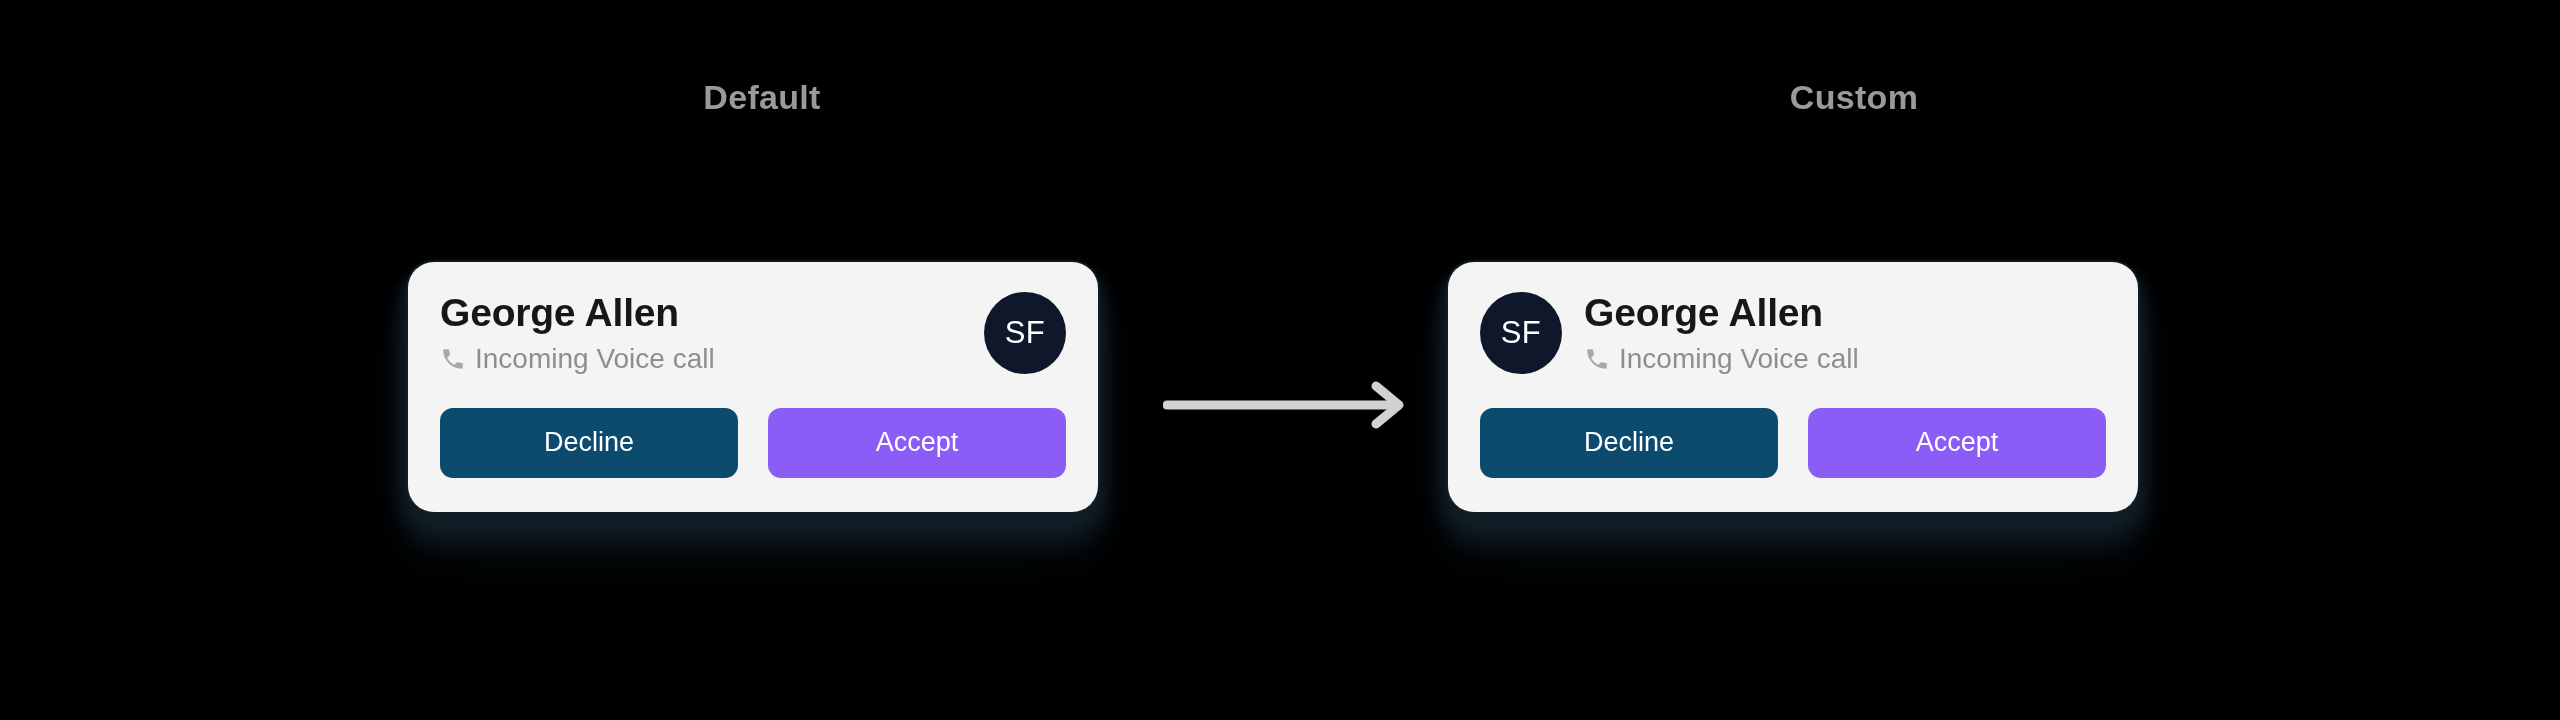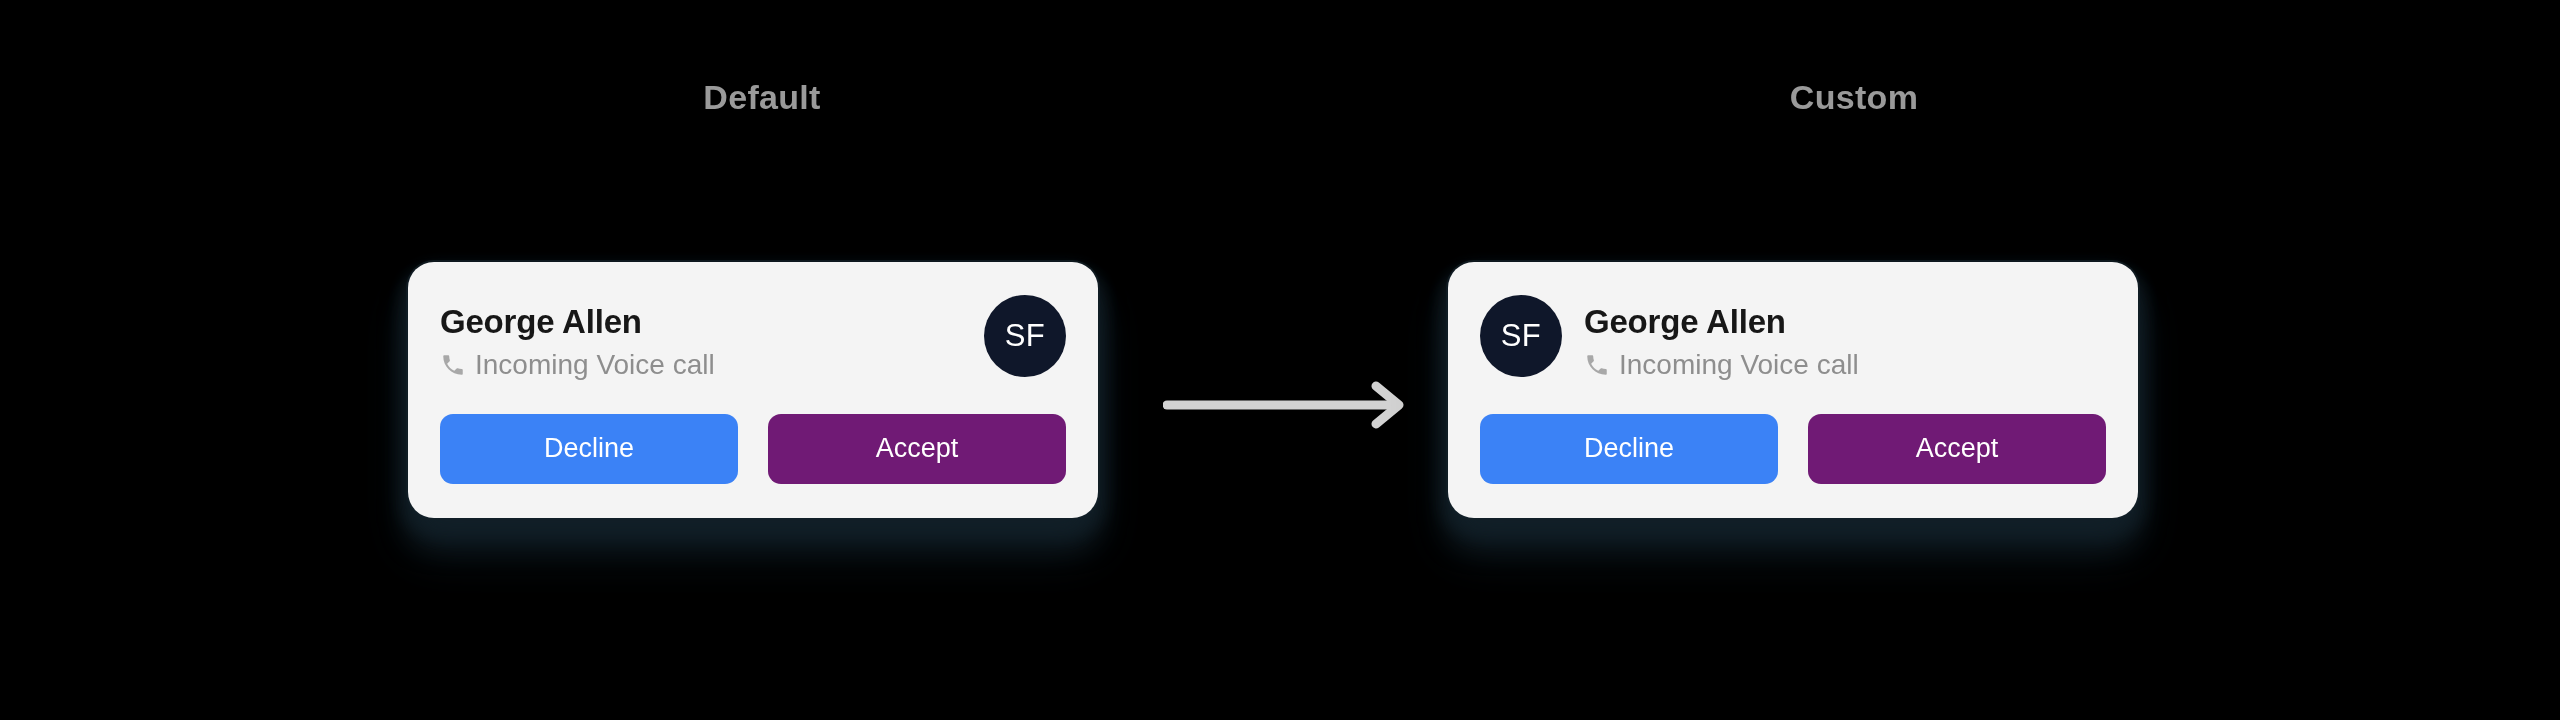--- a/index.html
+++ b/index.html
@@ -92,27 +92,26 @@
   }
   .card-header.avatar-right { flex-direction: row; }
   .card-header.avatar-left  { flex-direction: row; }
 
   .header-text {
     flex: 1 1 auto;
     min-width: 0;
   }
 
   .contact-name {
-    font-size: 33px;
+    font-size: 39px;
     font-weight: bold;
     color: #171717;
     line-height: 1.18;
     letter-spacing: -0.2px;
     white-space: nowrap;
-    margin-top: 13px;
   }
 
   .call-status {
     margin-top: 6px;
     display: flex;
     align-items: center;
     gap: 9px;
     font-size: 28px;
     color: #8e8e8e;
     line-height: 1.2;
@@ -155,22 +154,22 @@
     border-radius: 13px;
     color: #ffffff;
     font-family: "Liberation Sans", sans-serif;
     font-size: 27px;
     font-weight: normal;
     cursor: pointer;
     display: flex;
     align-items: center;
     justify-content: center;
   }
-  .action-btn.decline { background: #3b82f6; }
-  .action-btn.accept  { background: #701a75; }
+  .action-btn.decline { background: #0c4a6e; }
+  .action-btn.accept  { background: #8b5cf6; }
 
   
   .flow-arrow {
     position: absolute;
     left: 1163px;
     top: 380px;
     width: 250px;
     height: 50px;
     color: #d2d2d2;
   }

